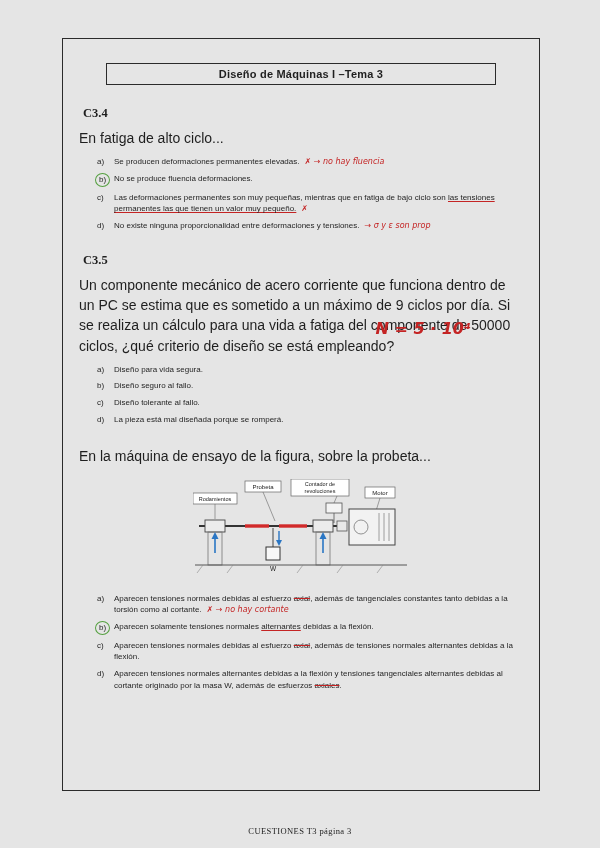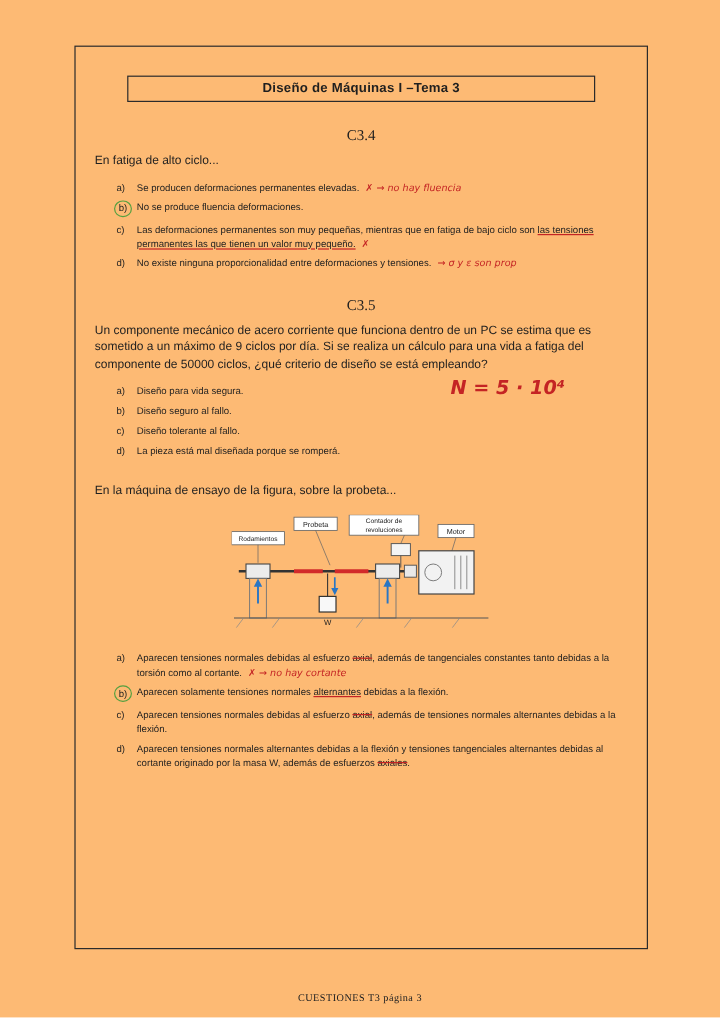--- a/index.html
+++ b/index.html
@@ -1,24 +1,24 @@
 <!DOCTYPE html>
 <html><head>
 <meta charset="utf-8">
 <style>
   html,body{margin:0;padding:0;background:#fff;}
-  .page{position:relative;width:600px;height:848px;margin:0 auto;background:#fdba74;
+  .page{position:relative;width:600px;height:848px;margin:0 auto;background:#e5e5e5;
         font-family:"Liberation Sans",sans-serif;color:#1f1f1f;overflow:hidden;}
   .sheet{position:absolute;left:62px;top:38px;width:478px;height:753px;
          border:1px solid #2b2b2b;box-sizing:border-box;padding:12px 16px;}
   .title-box{width:388px;margin:12px auto 0;border:1px solid #2b2b2b;text-align:center;
              font-weight:bold;font-size:11px;padding:4px 0;letter-spacing:.2px;}
   section.question{margin-top:21px;position:relative;}
-  .qid{font-family:"Liberation Serif",serif;font-size:12.5px;font-weight:normal;margin:4px;text-align:center;}
-  .intro{font-size:10px;margin:7px 0 0;line-height:1.45;}
+  .qid{font-family:"Liberation Serif",serif;font-size:12.5px;font-weight:bold;margin:4px;}
+  .intro{font-size:14px;margin:7px 0 0;line-height:1.45;}
   .opts{margin:8px 0 0 18px;}
   .opt{display:flex;margin-bottom:5px;font-size:8px;line-height:1.45;}
   .letter{flex:0 0 17px;width:17px;}
   .otext{flex:1;padding-right:4px;}
   .circled{display:inline-flex;align-items:center;justify-content:center;width:13px;height:12px;
            border:1.4px solid #55a040;border-radius:50%;margin-left:-2px;}
   .hw{font-family:"DejaVu Sans",sans-serif;font-style:italic;color:#c42424;margin-left:5px;
       white-space:nowrap;text-align:right;}
   .hw-big{font-size:16px;font-weight:bold;margin-left:48px;}
   .note-n{position:absolute;right:52px;top:66px;}

